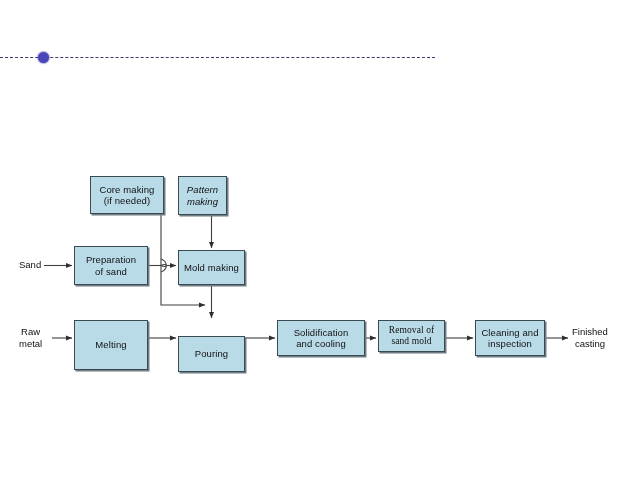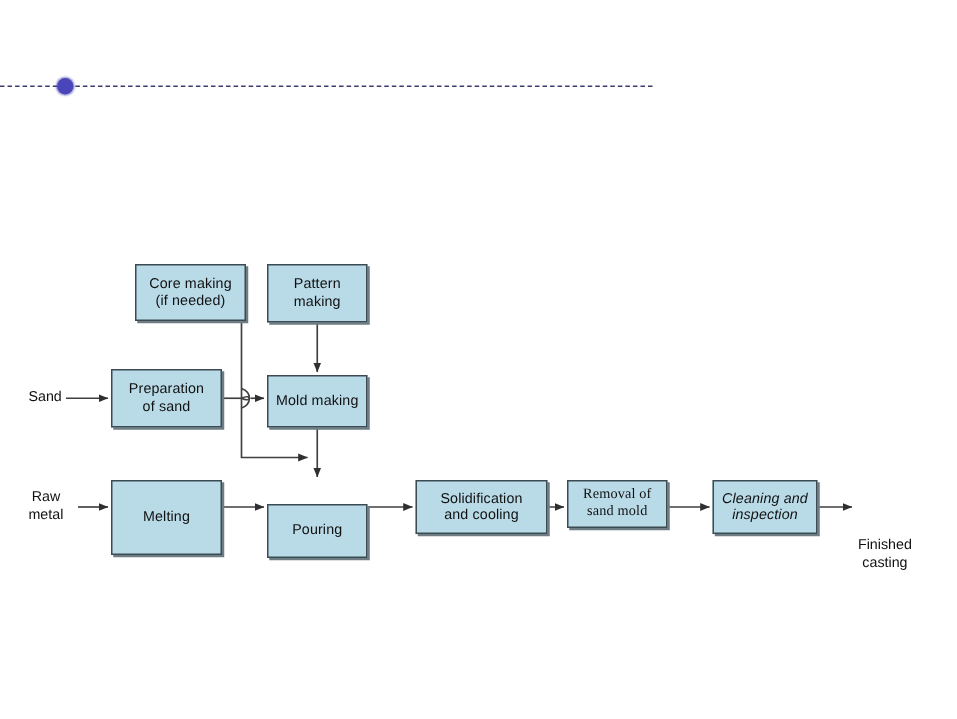--- a/index.html
+++ b/index.html
@@ -118,43 +118,43 @@
 
         <line x1="445" y1="338" x2="473" y2="338" marker-end="url(#arrow)"></line>
 
         <line x1="545" y1="338" x2="568" y2="338" marker-end="url(#arrow)"></line>
       </g>
     </svg>
 
     <div class="node" style="left:90px; top:176px; width:74px; height:38px;">Core making
 (if needed)</div>
 
-    <div class="node" style="left:178px; top:176px; width:67px; height:39px;">Pattern
+    <div class="node" style="left:178px; top:176px; width:49px; height:39px;font-style:italic;">Pattern
 making</div>
 
     <div class="node" style="left:74px; top:246px; width:74px; height:39px;">Preparation
 of sand</div>
 
     <div class="node" style="left:178px; top:250px; width:67px; height:35px;">Mold making</div>
 
     <div class="node" style="left:74px; top:320px; width:74px; height:50px;">Melting</div>
 
     <div class="node" style="left:178px; top:336px; width:67px; height:36px;">Pouring</div>
 
     <div class="node" style="left:277px; top:320px; width:88px; height:36px;">Solidification
 and cooling</div>
 
     <div class="node" style="left:378px; top:320px; width:67px; height:32px;font-family:Liberation Serif, serif;">Removal of
 sand mold</div>
 
-    <div class="node" style="left:475px; top:320px; width:70px; height:36px;font-style:italic;">Cleaning and
+    <div class="node" style="left:475px; top:320px; width:70px; height:36px;">Cleaning and
 inspection</div>
 
     <div class="endpoint-label" style="left:19px; top:259px;">Sand</div>
 
     <div class="endpoint-label" style="left:19px; top:326px;">Raw
 metal</div>
 
-    <div class="endpoint-label" style="left:572px; top:326px;margin-top:32px;">Finished
+    <div class="endpoint-label" style="left:572px; top:326px;">Finished
 casting</div>
 
   </div>
 </div>
 
 </body></html>

